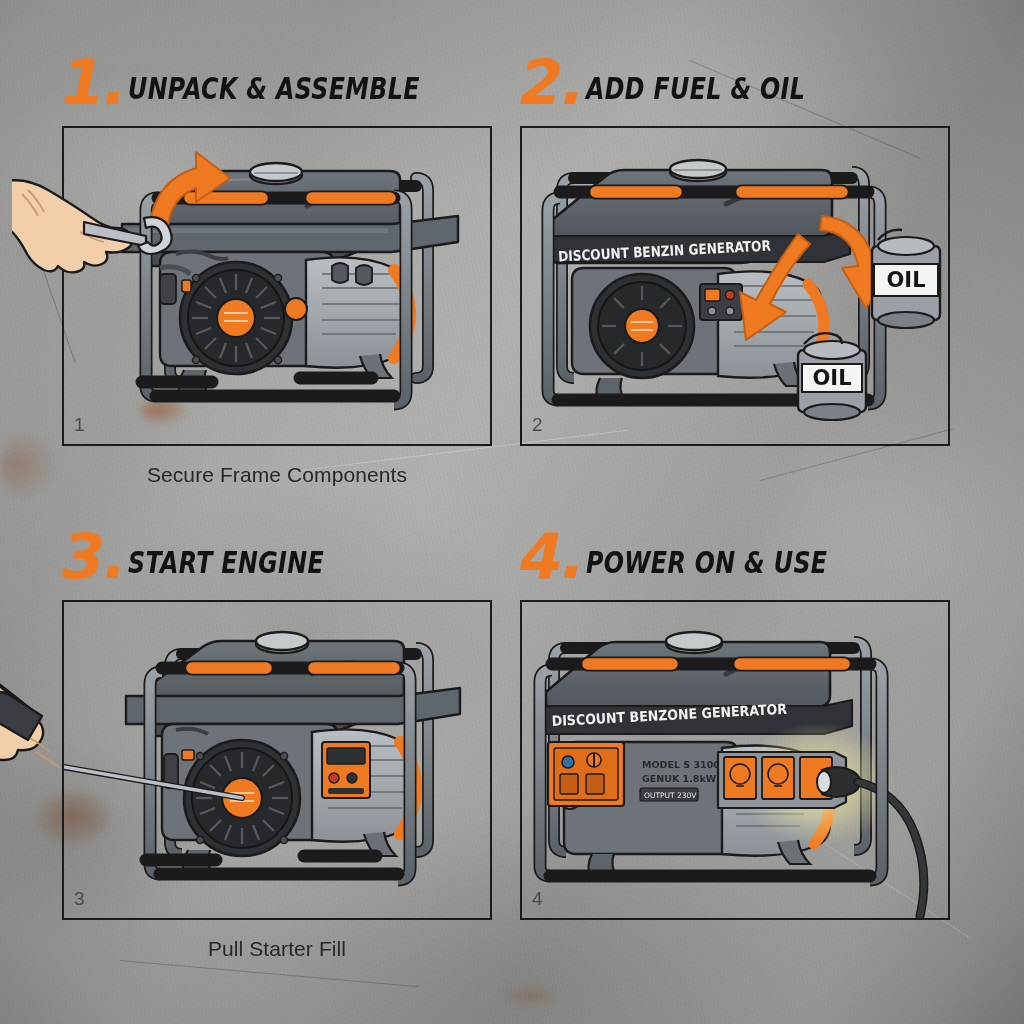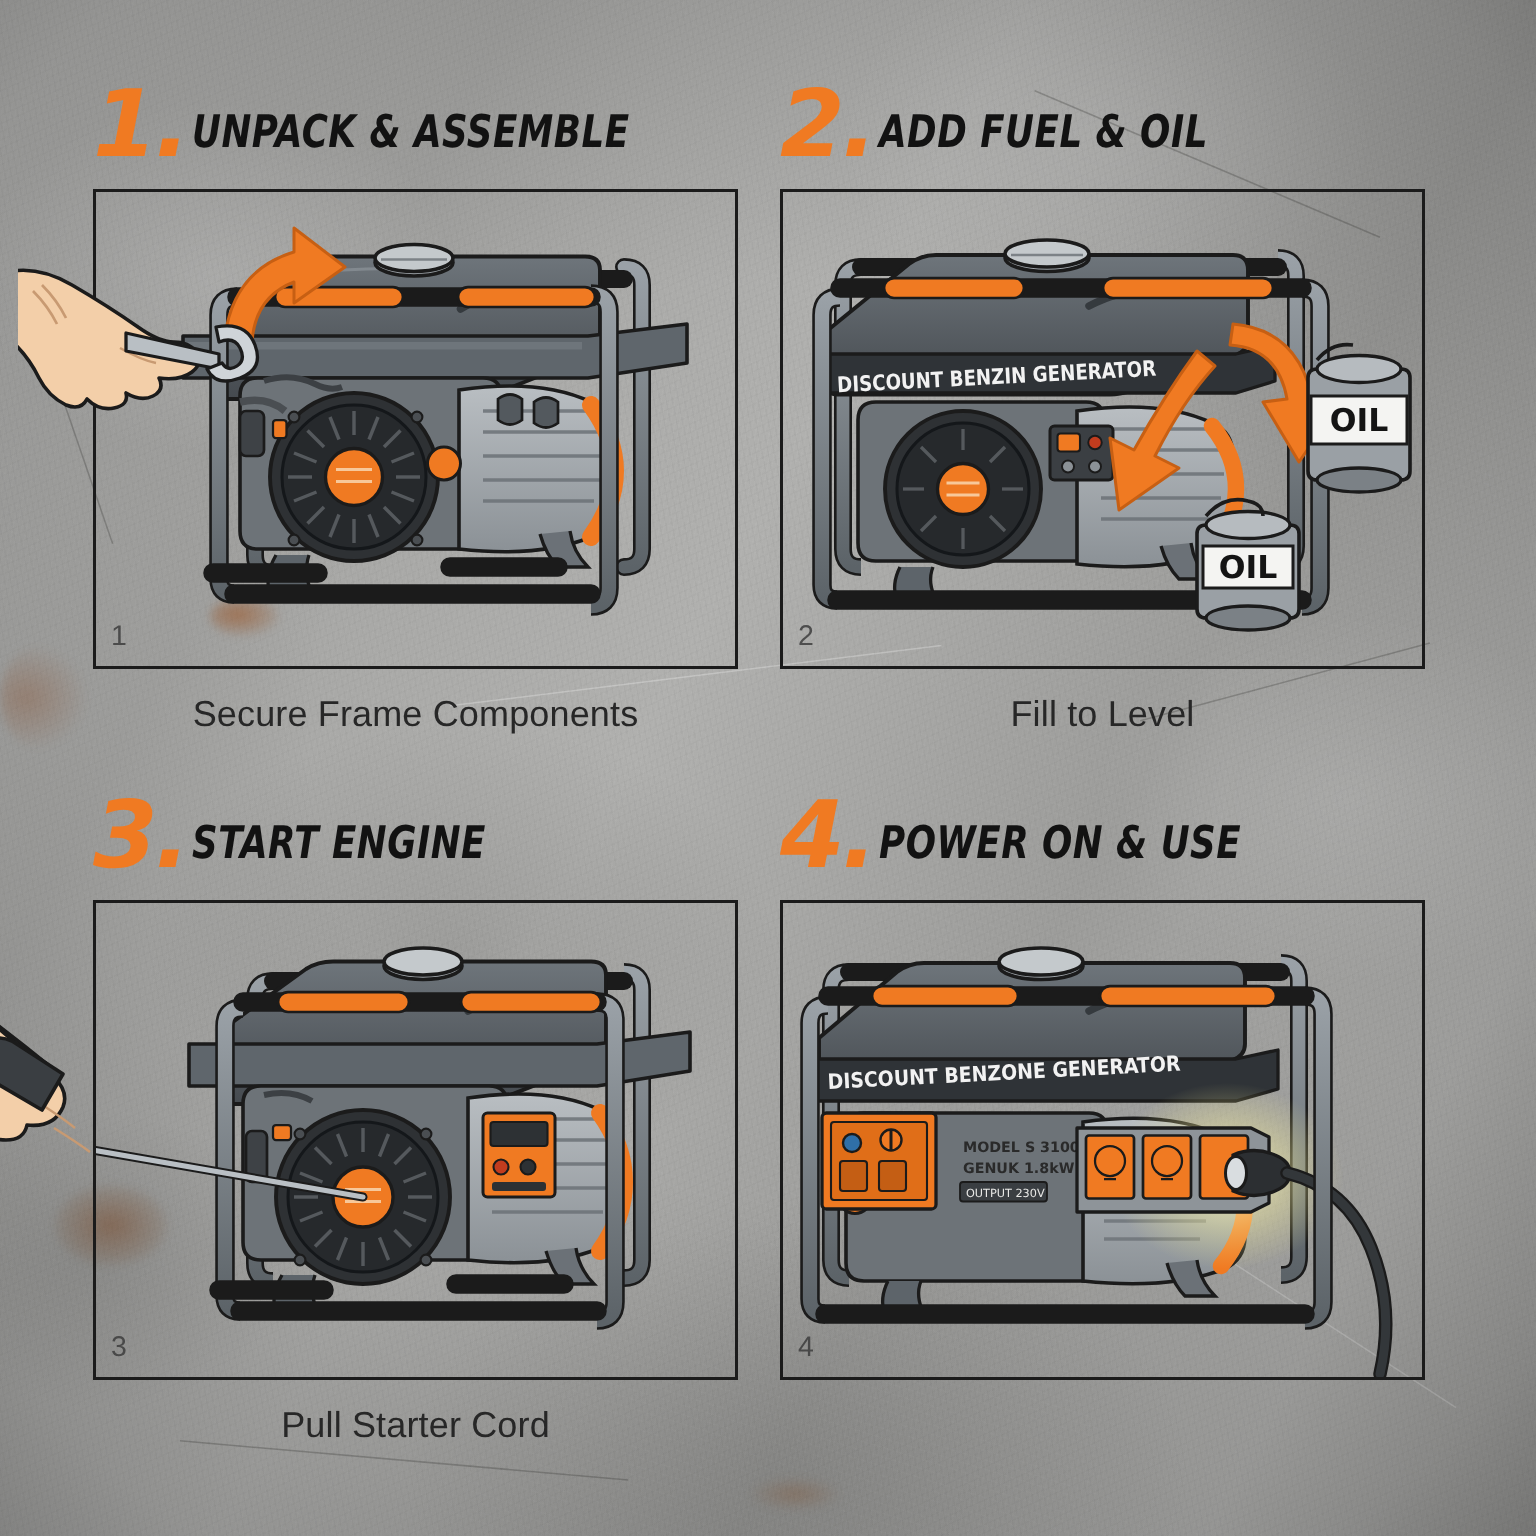--- a/index.html
+++ b/index.html
@@ -79,21 +79,21 @@
   .frame-bleed{position:absolute;inset:0;overflow:visible;z-index:6;pointer-events:none;}
   .corner-num{
     position:absolute;left:10px;bottom:8px;
     font-family:"Liberation Sans",sans-serif;
     font-size:19px;color:#3a3a3a;opacity:.82;z-index:7;
   }
   .caption{
     width:430px;text-align:center;
     margin-top:17px;
     font-family:"Liberation Sans",sans-serif;
-    font-size:24px;color:#272727;
+    font-size:21px;color:#272727;
     letter-spacing:.1px;
   }
 
   
   .gen{position:absolute;left:0;top:0;width:430px;height:320px;}
   .gen svg{display:block;}
 
   .oilcan-label{
     font-family:"DejaVu Sans",sans-serif;
     font-weight:bold;font-size:21px;fill:#141414;
@@ -375,21 +375,20 @@
               <ellipse cx="310" cy="284" rx="28" ry="8" fill="#7b8186" stroke="#1b1b1b" stroke-width="2.2"></ellipse>
               <rect x="280" y="236" width="60" height="28" fill="#f4f4f2" stroke="#1b1b1b" stroke-width="2"></rect>
               <text class="oilcan-label" x="310" y="257" text-anchor="middle" font-size="19" id="oil-lower">OIL</text>
               <path d="M282 216 q12 -14 28 -10 q10 2 10 10" fill="none" stroke="#1b1b1b" stroke-width="2.4"></path>
             </g>
           </svg>
         </div>
       </div>
       <div class="corner-num">2</div>
     </div>
-    <div class="caption">Fill to Level</div>
   </div>
 
   <div class="step step-3">
     <div class="head">
       <div class="step-num">3.</div>
       <div class="head-title">START ENGINE</div>
     </div>
     <div class="frame">
       <div class="frame-clip">
         <div class="gen">
@@ -508,21 +507,21 @@
           <path d="M34 46 q12 12 18 26" fill="none" stroke="#c89a72" stroke-width="1.8"></path>
           <path d="M92 108 q16 10 26 18" fill="none" stroke="#c89a72" stroke-width="1.6"></path>
           <path d="M104 126 q16 10 24 16" fill="none" stroke="#c89a72" stroke-width="1.6"></path>
 
           <path d="M62 94 q-12 -8 -6 -20 q6 -12 20 -6 l34 22 l-14 24 z" fill="#3a3e42" stroke="#1b1b1b" stroke-width="2.4" stroke-linejoin="round"></path>
         </svg>
       </div>
 
       <div class="corner-num">3</div>
     </div>
-    <div class="caption">Pull Starter Cord</div>
+    <div class="caption">Pull Starter Fill</div>
   </div>
 
   <div class="step step-4">
     <div class="head">
       <div class="step-num">4.</div>
       <div class="head-title">POWER ON &amp; USE</div>
     </div>
     <div class="frame">
       <div class="frame-clip">
         <div class="gen">

